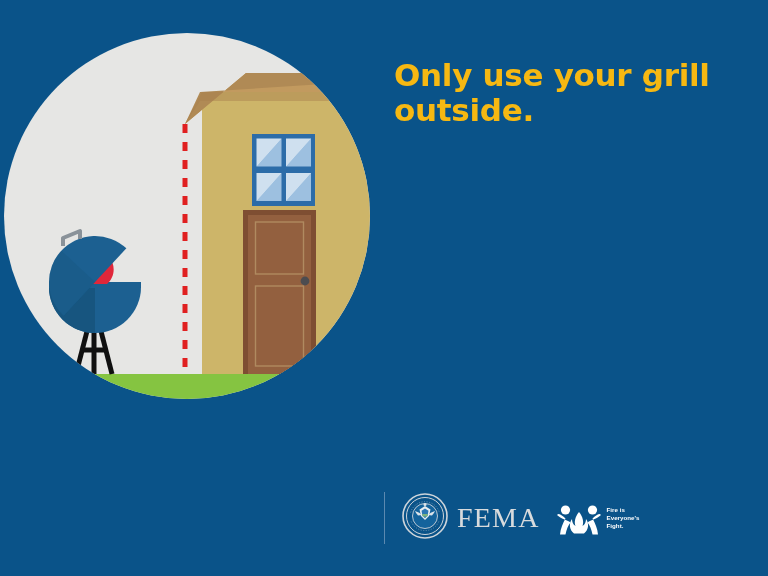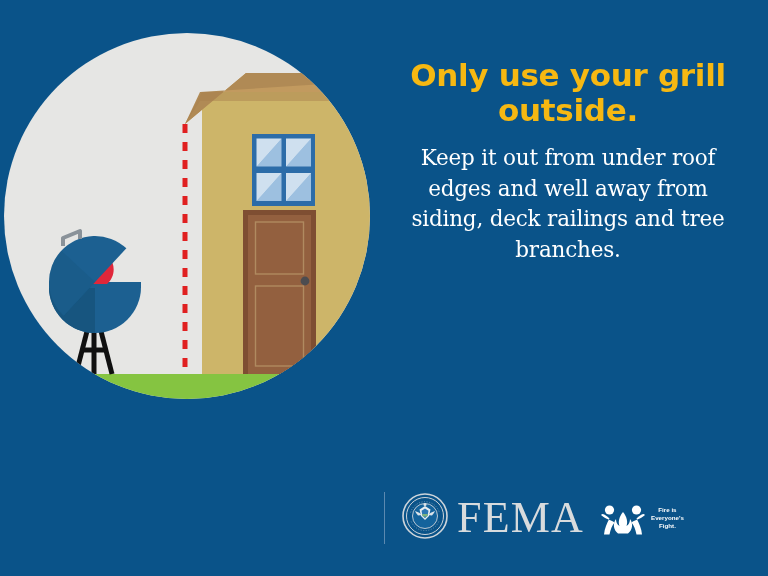--- a/index.html
+++ b/index.html
@@ -7,21 +7,20 @@
     padding: 0;
     background: #0a5389;
   }
   #poster {
     position: relative;
     width: 768px;
     height: 576px;
     background: #0a5389;
     overflow: hidden;
     font-family: "Liberation Sans", sans-serif;
-    text-align: center;
   }
 
   
   #illustration {
     position: absolute;
     left: 4px;
     top: 30px;
     width: 366px;
     height: 372px;
   }
@@ -79,21 +78,21 @@
     width: 1px;
     height: 52px;
     background: #5b89b0;
     margin-right: 17px;
     flex: 0 0 auto;
   }
   #dhs-seal { flex: 0 0 auto; margin-right: 9px; }
   #fema-wordmark {
     color: #d8dbdd;
     font-family: "Liberation Serif", serif;
-    font-size: 44px;
+    font-size: 28px;
     letter-spacing: 1.2px;
     line-height: 1;
     flex: 0 0 auto;
     margin-right: 14px;
   }
   #feef-logo { flex: 0 0 auto; display: flex; align-items: center; }
   #feef-tagline {
     color: #ffffff;
     font-size: 6.2px;
     font-weight: bold;
@@ -173,21 +172,20 @@
           <path d="M 45 252 A 46 46 0 0 1 91 206 L 91 252 Z" fill="#17557f" transform="rotate(-47 91 252)" opacity="0.35"></path>
 
           <path d="M 59 216 L 59 208 L 76 201 L 76 209" fill="none" stroke="#8a9299" stroke-width="4" stroke-linejoin="round"></path>
         </g>
       </g>
     </svg>
   </div>
 
   <div id="text-block">
     <h1 id="headline">Only use your grill outside.</h1>
-    <p id="body-copy">Keep it out from under roof edges and well away from siding, deck railings and tree branches.</p>
   </div>
 
   <div id="footer">
 
 
     <div id="footer-divider"></div>
 
     <div id="dhs-seal">
       <svg width="46" height="46" viewBox="0 0 46 46" xmlns="http://www.w3.org/2000/svg">
         <circle cx="23" cy="23" r="22" fill="#0a5389" stroke="#cdd4da" stroke-width="1.6"></circle>

